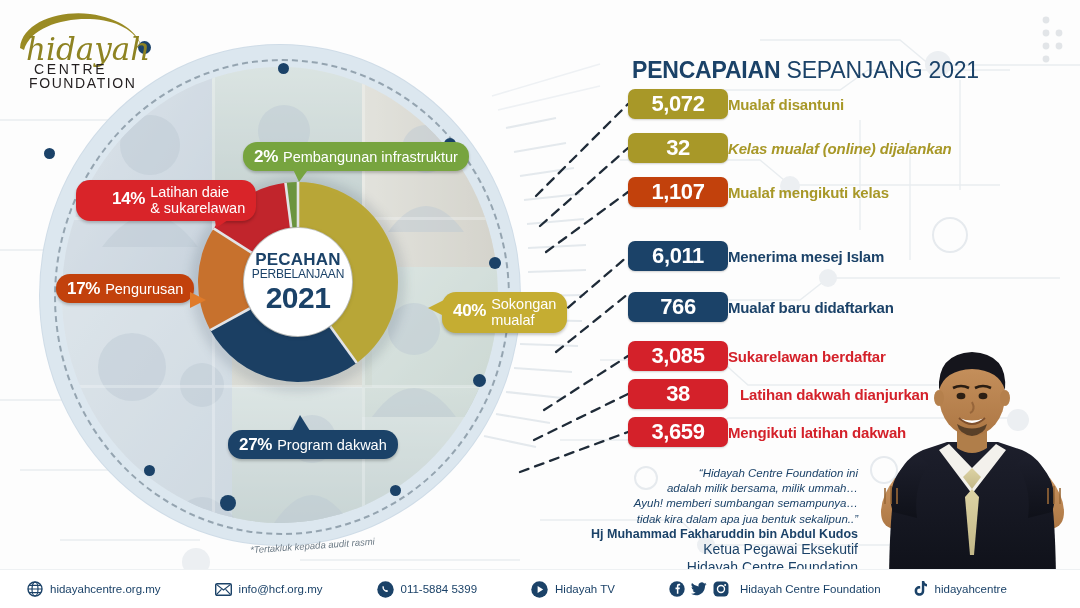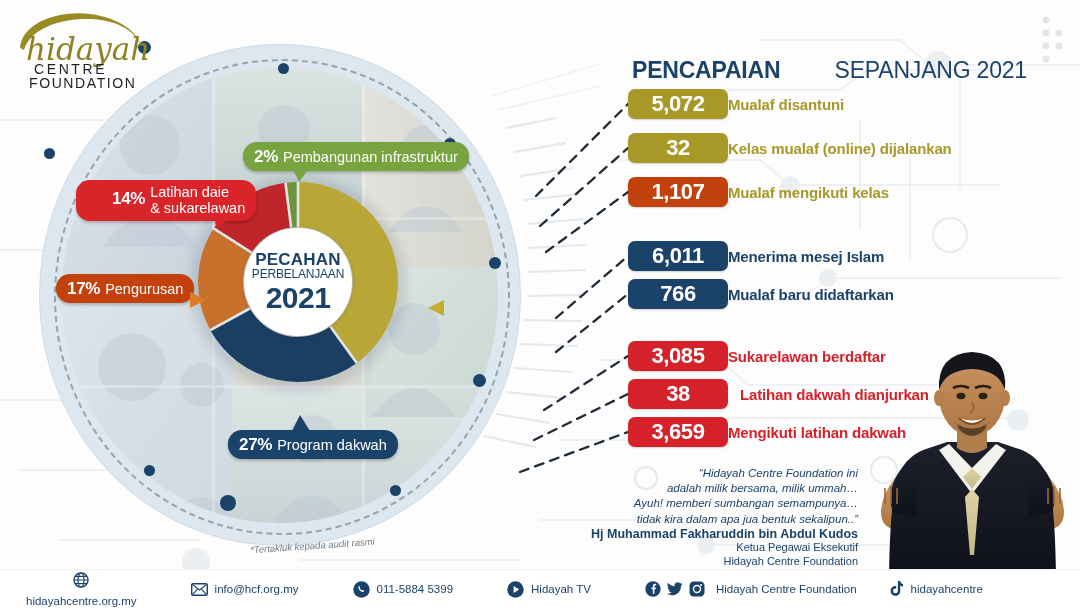--- a/index.html
+++ b/index.html
@@ -49,37 +49,37 @@
     box-shadow:0 2px 3px rgba(0,0,0,.22);display:flex;align-items:baseline;gap:5px;
     white-space:nowrap;line-height:1.12;
   }
   .bub .pc{font-weight:bold;font-size:17px;letter-spacing:-.3px;}
   .bub .tx{font-size:14.5px;font-weight:normal;}
   .bub .tx small{display:block;font-size:14.5px;}
 
   
   .head{position:absolute;left:632px;top:57px;white-space:nowrap;}
   .head b{font-size:23px;font-weight:bold;color:#1b4268;letter-spacing:-.2px;}
-  .head span{font-size:23px;font-weight:normal;color:#1b4268;letter-spacing:-.2px;padding-left:48px;}
+  .head span{font-size:23px;font-weight:normal;color:#1b4268;letter-spacing:-.2px;}
 
   .statrow{position:absolute;display:flex;align-items:center;gap:0;}
   .chip{
     min-width:80px;height:30px;border-radius:7px;display:flex;align-items:center;justify-content:center;
     padding:0 10px;color:#fff;font-size:22px;font-weight:bold;letter-spacing:-.4px;
     box-shadow:0 1px 2px rgba(0,0,0,.18);
   }
   .lbl{font-size:15px;font-weight:bold;letter-spacing:-.15px;}
 
   
   .quote{position:absolute;right:222px;top:466px;text-align:right;color:#1b4268;
     font-style:italic;font-size:11.5px;line-height:1.32;white-space:nowrap;}
   .qname{position:absolute;right:222px;top:527px;text-align:right;color:#1b4268;
     font-size:12.5px;font-weight:bold;white-space:nowrap;}
   .qrole{position:absolute;right:222px;top:541px;text-align:right;color:#1b4268;
-    font-size:11px;white-space:nowrap;line-height:1.25;}
+    font-size:14px;white-space:nowrap;line-height:1.25;}
 
   .audit{position:absolute;left:250px;top:540px;font-size:9.5px;color:#6d7b86;
     font-style:italic;transform:rotate(-4deg);}
 
   
   .person{position:absolute;right:0px;bottom:30px;width:215px;height:240px;}
 
   
   .footer{position:absolute;left:0;bottom:0;width:1080px;height:38px;background:#ffffff;
     border-top:1px solid #eef1f3;display:flex;align-items:center;}
@@ -293,20 +293,27 @@
   </svg>
 
   <div class="bub" style="left:56px;top:274px;background:#c2410c;">
     <span class="pc">17%</span>
     <span class="tx">Pengurusan</span>
   </div>
   <svg style="position:absolute;left:190px;top:292px;width:18px;height:18px;">
     <polygon points="0,0 16,8 0,16" fill="#e07b2a"></polygon>
   </svg>
 
+  <div class="bub" style="left:442px;top:292px;background:#c5ad32;align-items:flex-start;padding-top:4px;padding-bottom:5px;">
+    <span class="pc" style="position:relative;top:5px;">40%</span>
+    <span class="tx">
+      <span>Sokongan</span>
+      <small>mualaf</small>
+    </span>
+  </div>
   <svg style="position:absolute;left:428px;top:300px;width:18px;height:18px;">
     <polygon points="16,0 16,16 0,8" fill="#c5ad32"></polygon>
   </svg>
 
   <div class="bub" style="left:228px;top:430px;background:#1b4268;">
     <span class="pc">27%</span>
     <span class="tx">Program dakwah</span>
   </div>
   <svg style="position:absolute;left:292px;top:415px;width:22px;height:17px;">
     <polygon points="0,16 18,16 8,0" fill="#1b4268"></polygon>
@@ -326,32 +333,32 @@
   <div class="head">
     <b>PENCAPAIAN</b><span> SEPANJANG 2021</span>
   </div>
 
   <div class="statrow" style="left:628px;top:89px;">
     <div class="chip" style="background:#a89828;">5,072</div>
     <div class="lbl" style="color:#a89828;">Mualaf disantuni</div>
   </div>
   <div class="statrow" style="left:628px;top:133px;">
     <div class="chip" style="background:#a89828;">32</div>
-    <div class="lbl" style="color:#a89828;">Kelas mualaf (online) dijalankan</div>
+    <div class="lbl" style="color:#a89828;font-style:italic;">Kelas mualaf (online) dijalankan</div>
   </div>
   <div class="statrow" style="left:628px;top:177px;">
     <div class="chip" style="background:#c2410c;">1,107</div>
     <div class="lbl" style="color:#a89828;">Mualaf mengikuti kelas</div>
   </div>
 
   <div class="statrow" style="left:628px;top:241px;">
     <div class="chip" style="background:#1b4268;">6,011</div>
     <div class="lbl" style="color:#1b4268;">Menerima mesej Islam</div>
   </div>
-  <div class="statrow" style="left:628px;top:279px;">
+  <div class="statrow" style="left:628px;top:292px;">
     <div class="chip" style="background:#1b4268;">766</div>
     <div class="lbl" style="color:#1b4268;">Mualaf baru didaftarkan</div>
   </div>
 
   <div class="statrow" style="left:628px;top:341px;">
     <div class="chip" style="background:#d4212a;">3,085</div>
     <div class="lbl" style="color:#d4212a;">Sukarelawan berdaftar</div>
   </div>
   <div class="statrow" style="left:628px;top:379px;">
     <div class="chip" style="background:#d4212a;">38</div>
@@ -429,21 +436,21 @@
           <path d="M26 148 v18"></path>
           <path d="M32 150 v16"></path>
         <path d="M195 150 v16"></path>
           <path d="M189 148 v18"></path>
           <path d="M183 150 v16"></path>
       </g>
     </svg>
   </div>
 
   <div class="footer">
-    <div class="fitem" style="margin-left:26px;flex-direction:column;">
+    <div class="fitem" style="margin-left:26px;">
       <span class="ficon">
         <svg width="16" height="16" viewBox="0 0 16 16">
             <circle cx="8" cy="8" r="7" fill="none" stroke="#1b4268" stroke-width="1.4"></circle>
         <ellipse cx="8" cy="8" rx="3" ry="7" fill="none" stroke="#1b4268" stroke-width="1.2"></ellipse>
         <path d="M1 8h14M2.2 4.4h11.6M2.2 11.6h11.6" stroke="#1b4268" stroke-width="1.1"></path>
           </svg>
       </span>
       <span>hidayahcentre.org.my</span>
     </div>
 

